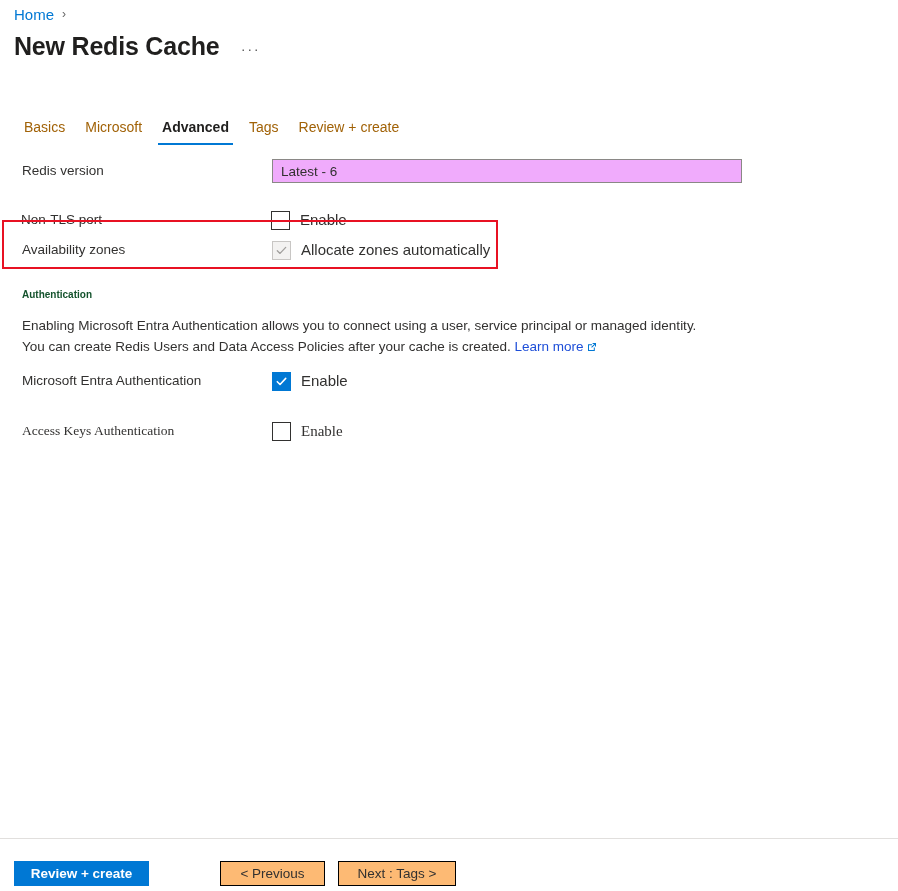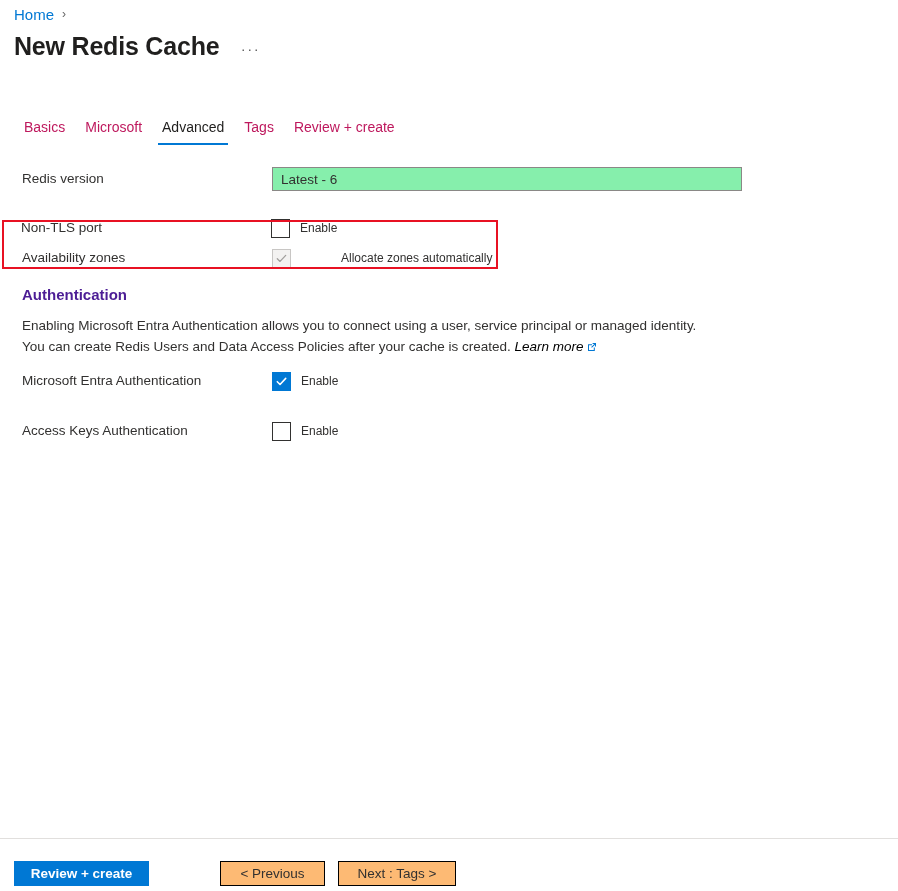--- a/index.html
+++ b/index.html
@@ -86,29 +86,29 @@
     align-items: flex-start;
     height: 32px;
   }
   .tab {
     position: relative;
     padding: 0 10px;
     height: 30px;
     display: flex;
     align-items: center;
     font-size: 14px;
-    color: #be185d;
+    color: #a16207;
     cursor: pointer;
     white-space: nowrap;
     background: transparent;
     border: none;
     font-family: "Liberation Sans", sans-serif;
   }
   .tab.active {
-    font-weight: 400;
+    font-weight: 700;
     color: #201f1e;
   }
   .tab.active::after {
     content: "";
     position: absolute;
     left: 6px;
     right: 6px;
     bottom: -3px;
     height: 2px;
     background: #0078d4;
@@ -120,57 +120,57 @@
     left: 0;
     top: 152px;
     width: 898px;
   }
   .form-row {
     display: flex;
     align-items: center;
     min-height: 30px;
     padding-left: 22px;
   }
-  .row-version { margin-top: 12px; }
+  .row-version { margin-top: 4px; }
   .row-nontls  { margin-top: 19px; padding-left: 21px; }
   .row-zones   { margin-top: 0; }
 
   .field-label {
     width: 250px;
     flex: 0 0 250px;
     font-size: 13.5px;
     color: #323130;
     line-height: 18px;
   }
   .field-control {
     display: flex;
     align-items: center;
   }
 
   .text-input {
     width: 470px;
     height: 24px;
     border: 1px solid #8a8886;
-    background: #86efac;
+    background: #f0abfc;
     font-size: 13.5px;
     color: #323130;
     padding: 0 8px;
     font-family: "Liberation Sans", sans-serif;
     outline: none;
     border-radius: 0;
   }
 
   
   .cb-wrap {
     display: flex;
     align-items: center;
     cursor: pointer;
     user-select: none;
   }
-  .cb-wrap.disabled { cursor: default; gap: 40px; }
+  .cb-wrap.disabled { cursor: default; }
   .cb-box {
     width: 19px;
     height: 19px;
     border: 1px solid #323130;
     background: #ffffff;
     display: flex;
     align-items: center;
     justify-content: center;
     flex: 0 0 19px;
   }
@@ -182,21 +182,21 @@
     background: #f3f2f1;
     border-color: #c8c6c4;
   }
   .cb-tick {
     display: block;
     width: 11px;
     height: 11px;
   }
   .cb-label {
     margin-left: 10px;
-    font-size: 12px;
+    font-size: 15px;
     color: #323130;
     line-height: 18px;
   }
   .cb-wrap.disabled .cb-label { color: #323130; }
 
   
   .annotation-box {
     position: absolute;
     left: 2px;
     top: 220px;
@@ -208,54 +208,53 @@
   }
 
   
   .section {
     position: absolute;
     left: 22px;
     top: 285px;
     width: 760px;
   }
   .section-heading {
-    font-size: 15px;
+    font-size: 10px;
     font-weight: 700;
-    color: #4c1d95;
+    color: #14532d;
     line-height: 20px;
     margin: 0 0 10px 0;
   }
   .section-desc {
     font-size: 13.5px;
     color: #323130;
     line-height: 21px;
     width: 700px;
     margin: 0;
   }
   .learn-link {
-    color: #000000;
+    color: #1d4ed8;
     text-decoration: none;
     cursor: pointer;
     white-space: nowrap;
-    font-style: italic;
   }
   .ext-icon {
     display: inline-block;
     vertical-align: -1px;
     margin-left: 3px;
   }
 
   .auth-rows {
     position: absolute;
     left: 0;
     top: 366px;
     width: 898px;
   }
   .row-entra { }
-  .row-keys  { margin-top: 20px; }
+  .row-keys  { margin-top: 20px; font-family: Liberation Serif, serif; }
 
   
   .footer-divider {
     position: absolute;
     left: 0;
     top: 838px;
     width: 898px;
     height: 1px;
     background: #e1dfdd;
   }

